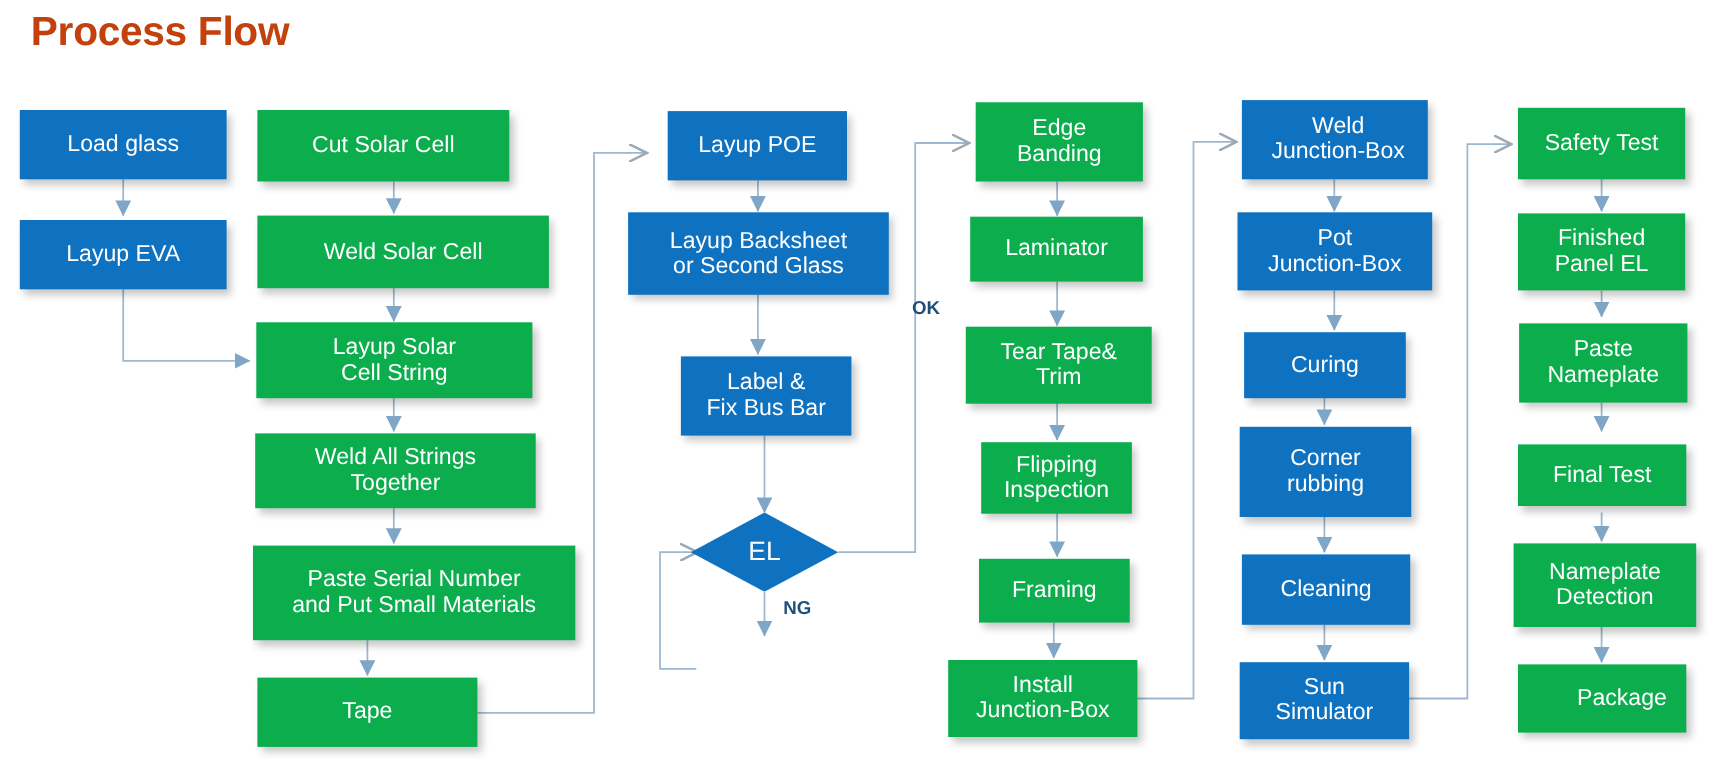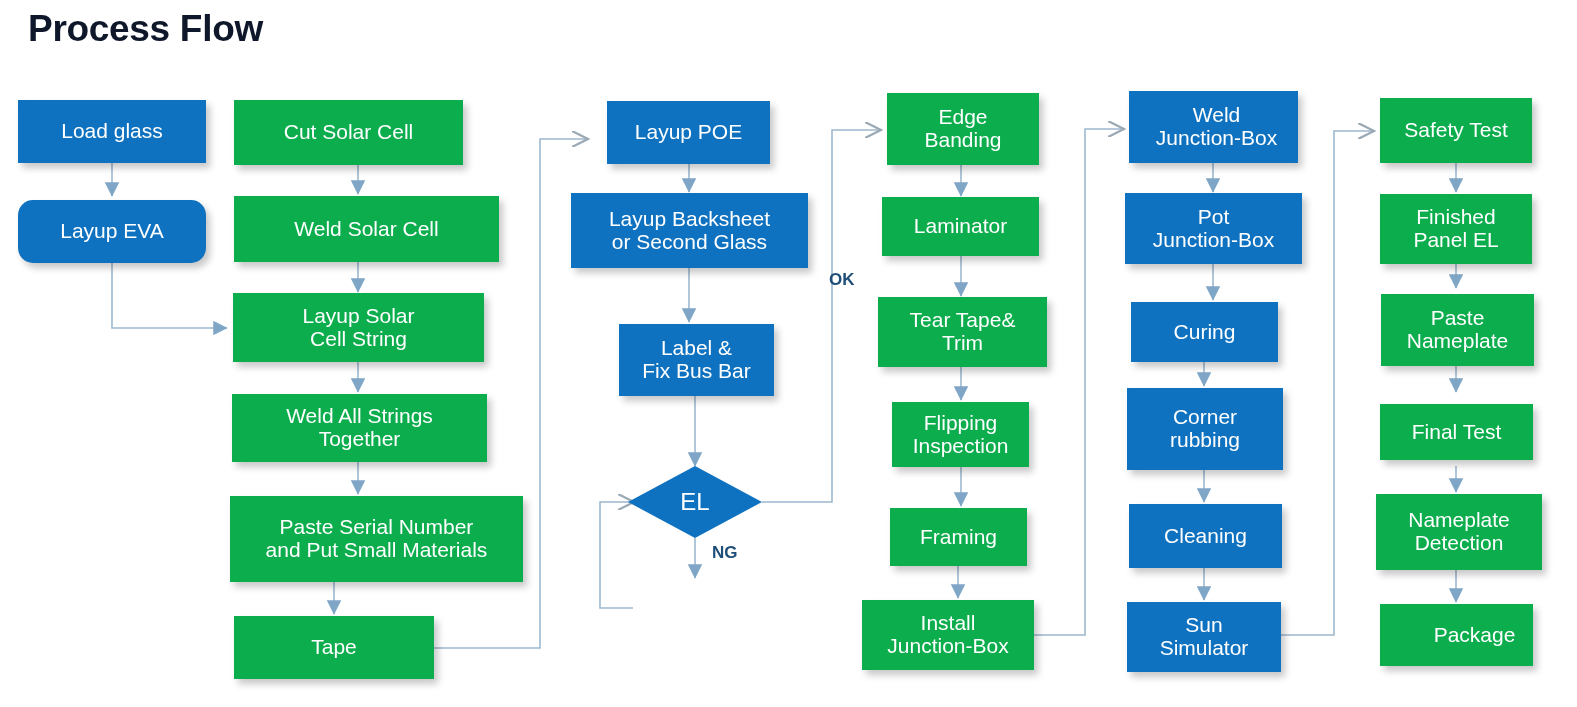--- a/index.html
+++ b/index.html
@@ -7,21 +7,21 @@
     width:1577px;height:707px;
     background:#ffffff;
     font-family:"Liberation Sans", sans-serif;
     overflow:hidden;
   }
   #stage{position:relative;width:1577px;height:707px;overflow:hidden;}
 
   #title{
     position:absolute;left:28px;top:8px;
     font-size:37px;font-weight:bold;
-    color:#0f172a;
+    color:#c2410c;
     letter-spacing:-0.3px;
     white-space:nowrap;
   }
 
   svg#wires{position:absolute;left:0;top:0;width:1577px;height:707px;}
 
   .node{
     position:absolute;
     display:flex;align-items:center;justify-content:center;
     text-align:center;
@@ -115,21 +115,21 @@
       <line x1="1456" y1="570" x2="1456" y2="602" marker-end="url(#ah)"></line>
     </g>
   </svg>
 
   <div class="edge-label" style="left:829px;top:270px;">OK</div>
   <div class="edge-label" style="left:712px;top:543px;">NG</div>
 
   <div class="node blue" style="left:18px;top:100px;width:188px;height:63px;">
     <span>Load glass</span>
   </div>
-  <div class="node blue" style="left:18px;top:200px;width:188px;height:63px;border-radius:15px;">
+  <div class="node blue" style="left:18px;top:200px;width:188px;height:63px;">
     <span>Layup EVA</span>
   </div>
 
   <div class="node green" style="left:234px;top:100px;width:229px;height:65px;">
     <span>Cut Solar Cell</span>
   </div>
   <div class="node green" style="left:234px;top:196px;width:265px;height:66px;">
     <span>Weld Solar Cell</span>
   </div>
   <div class="node green" style="left:233px;top:293px;width:251px;height:69px;">

